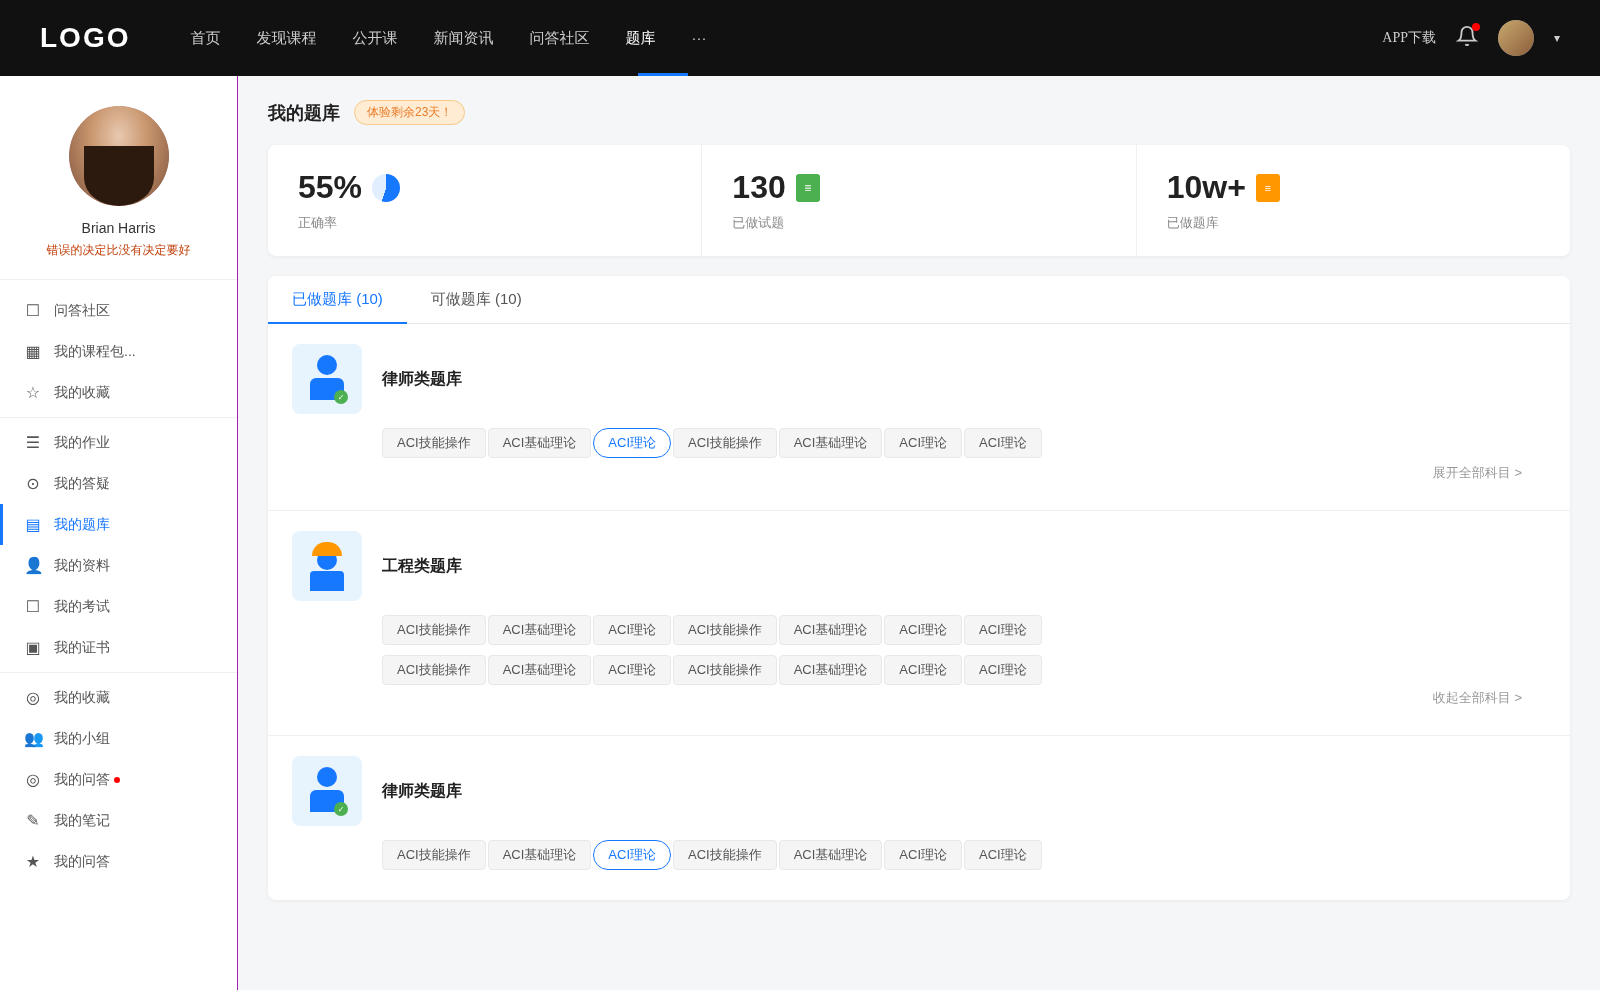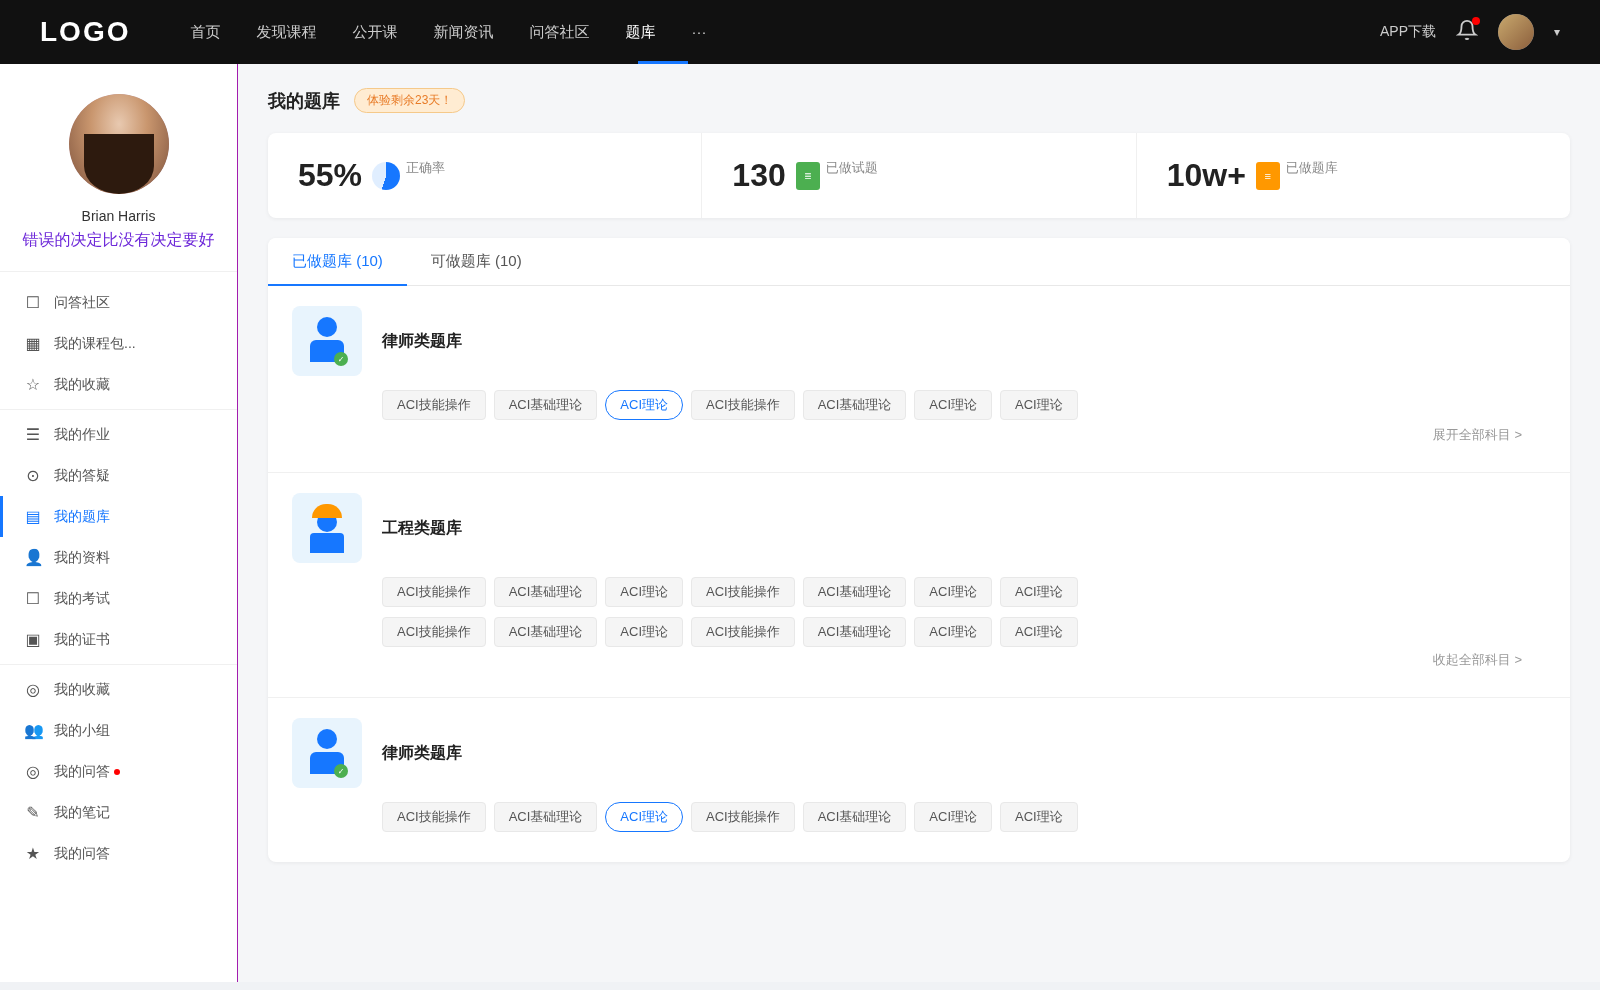--- a/index.html
+++ b/index.html
@@ -1,21 +1,21 @@
 <!DOCTYPE html>
 <html><head>
   <meta charset="utf-8">
   <style>
     * { box-sizing: border-box; margin: 0; padding: 0; }
     body { font-family: -apple-system, BlinkMacSystemFont, 'PingFang SC', 'Microsoft YaHei', sans-serif; background: #f0f2f5; min-height: 990px; }
 
     
     .navbar {
       background: #111;
-      height: 64px;
+      height: 76px;
       display: flex;
       align-items: center;
       padding: 0 40px;
       position: relative;
     }
     .navbar-logo {
       color: #fff;
       font-size: 28px;
       font-weight: 700;
       letter-spacing: 2px;
@@ -40,20 +40,21 @@
       width: 50px;
       height: 3px;
       background: #1677ff;
       left: 638px;
     }
     .navbar-right {
       margin-left: auto;
       display: flex;
       align-items: center;
       gap: 20px;
+      font-family: Liberation Serif, serif;
     }
     .navbar-right .app-download {
       color: #ccc;
       font-size: 14px;
       cursor: pointer;
     }
     .bell-icon {
       position: relative;
       cursor: pointer;
     }
@@ -123,22 +124,22 @@
       background: #2d1a0e;
       border-radius: 0 0 50px 50px / 0 0 40px 40px;
     }
     .sidebar-name {
       font-size: 14px;
       color: #333;
       font-weight: 500;
       margin-bottom: 6px;
     }
     .sidebar-motto {
-      font-size: 16px;
-      color: #6d28d9;
+      font-size: 12px;
+      color: #c2410c;
       text-align: center;
     }
     .sidebar-menu {
       list-style: none;
       padding: 10px 0;
     }
     .sidebar-menu li {
       display: flex;
       align-items: center;
       padding: 11px 24px;
@@ -214,21 +215,21 @@
       border-radius: 8px;
       margin-bottom: 20px;
       overflow: hidden;
       box-shadow: 0 1px 4px rgba(0,0,0,0.06);
     }
     .stat-item {
       flex: 1;
       padding: 24px 30px;
       border-right: 1px solid #f0f0f0;
       display: flex;
-      flex-direction: row;
+      flex-direction: column;
       gap: 6px;
     }
     .stat-item:last-child { border-right: none; }
     .stat-value-row {
       display: flex;
       align-items: center;
       gap: 10px;
     }
     .stat-value {
       font-size: 32px;
@@ -374,21 +375,21 @@
       margin: 0 auto;
     }
     .qbank-name {
       font-size: 16px;
       font-weight: 600;
       color: #222;
     }
     .qbank-tags {
       display: flex;
       flex-wrap: wrap;
-      gap: 8px;
+      gap: 2px;
       padding-left: 90px;
     }
     .tag {
       padding: 5px 14px;
       border-radius: 4px;
       font-size: 13px;
       background: #f5f5f5;
       color: #555;
       cursor: pointer;
       border: 1px solid #e8e8e8;

